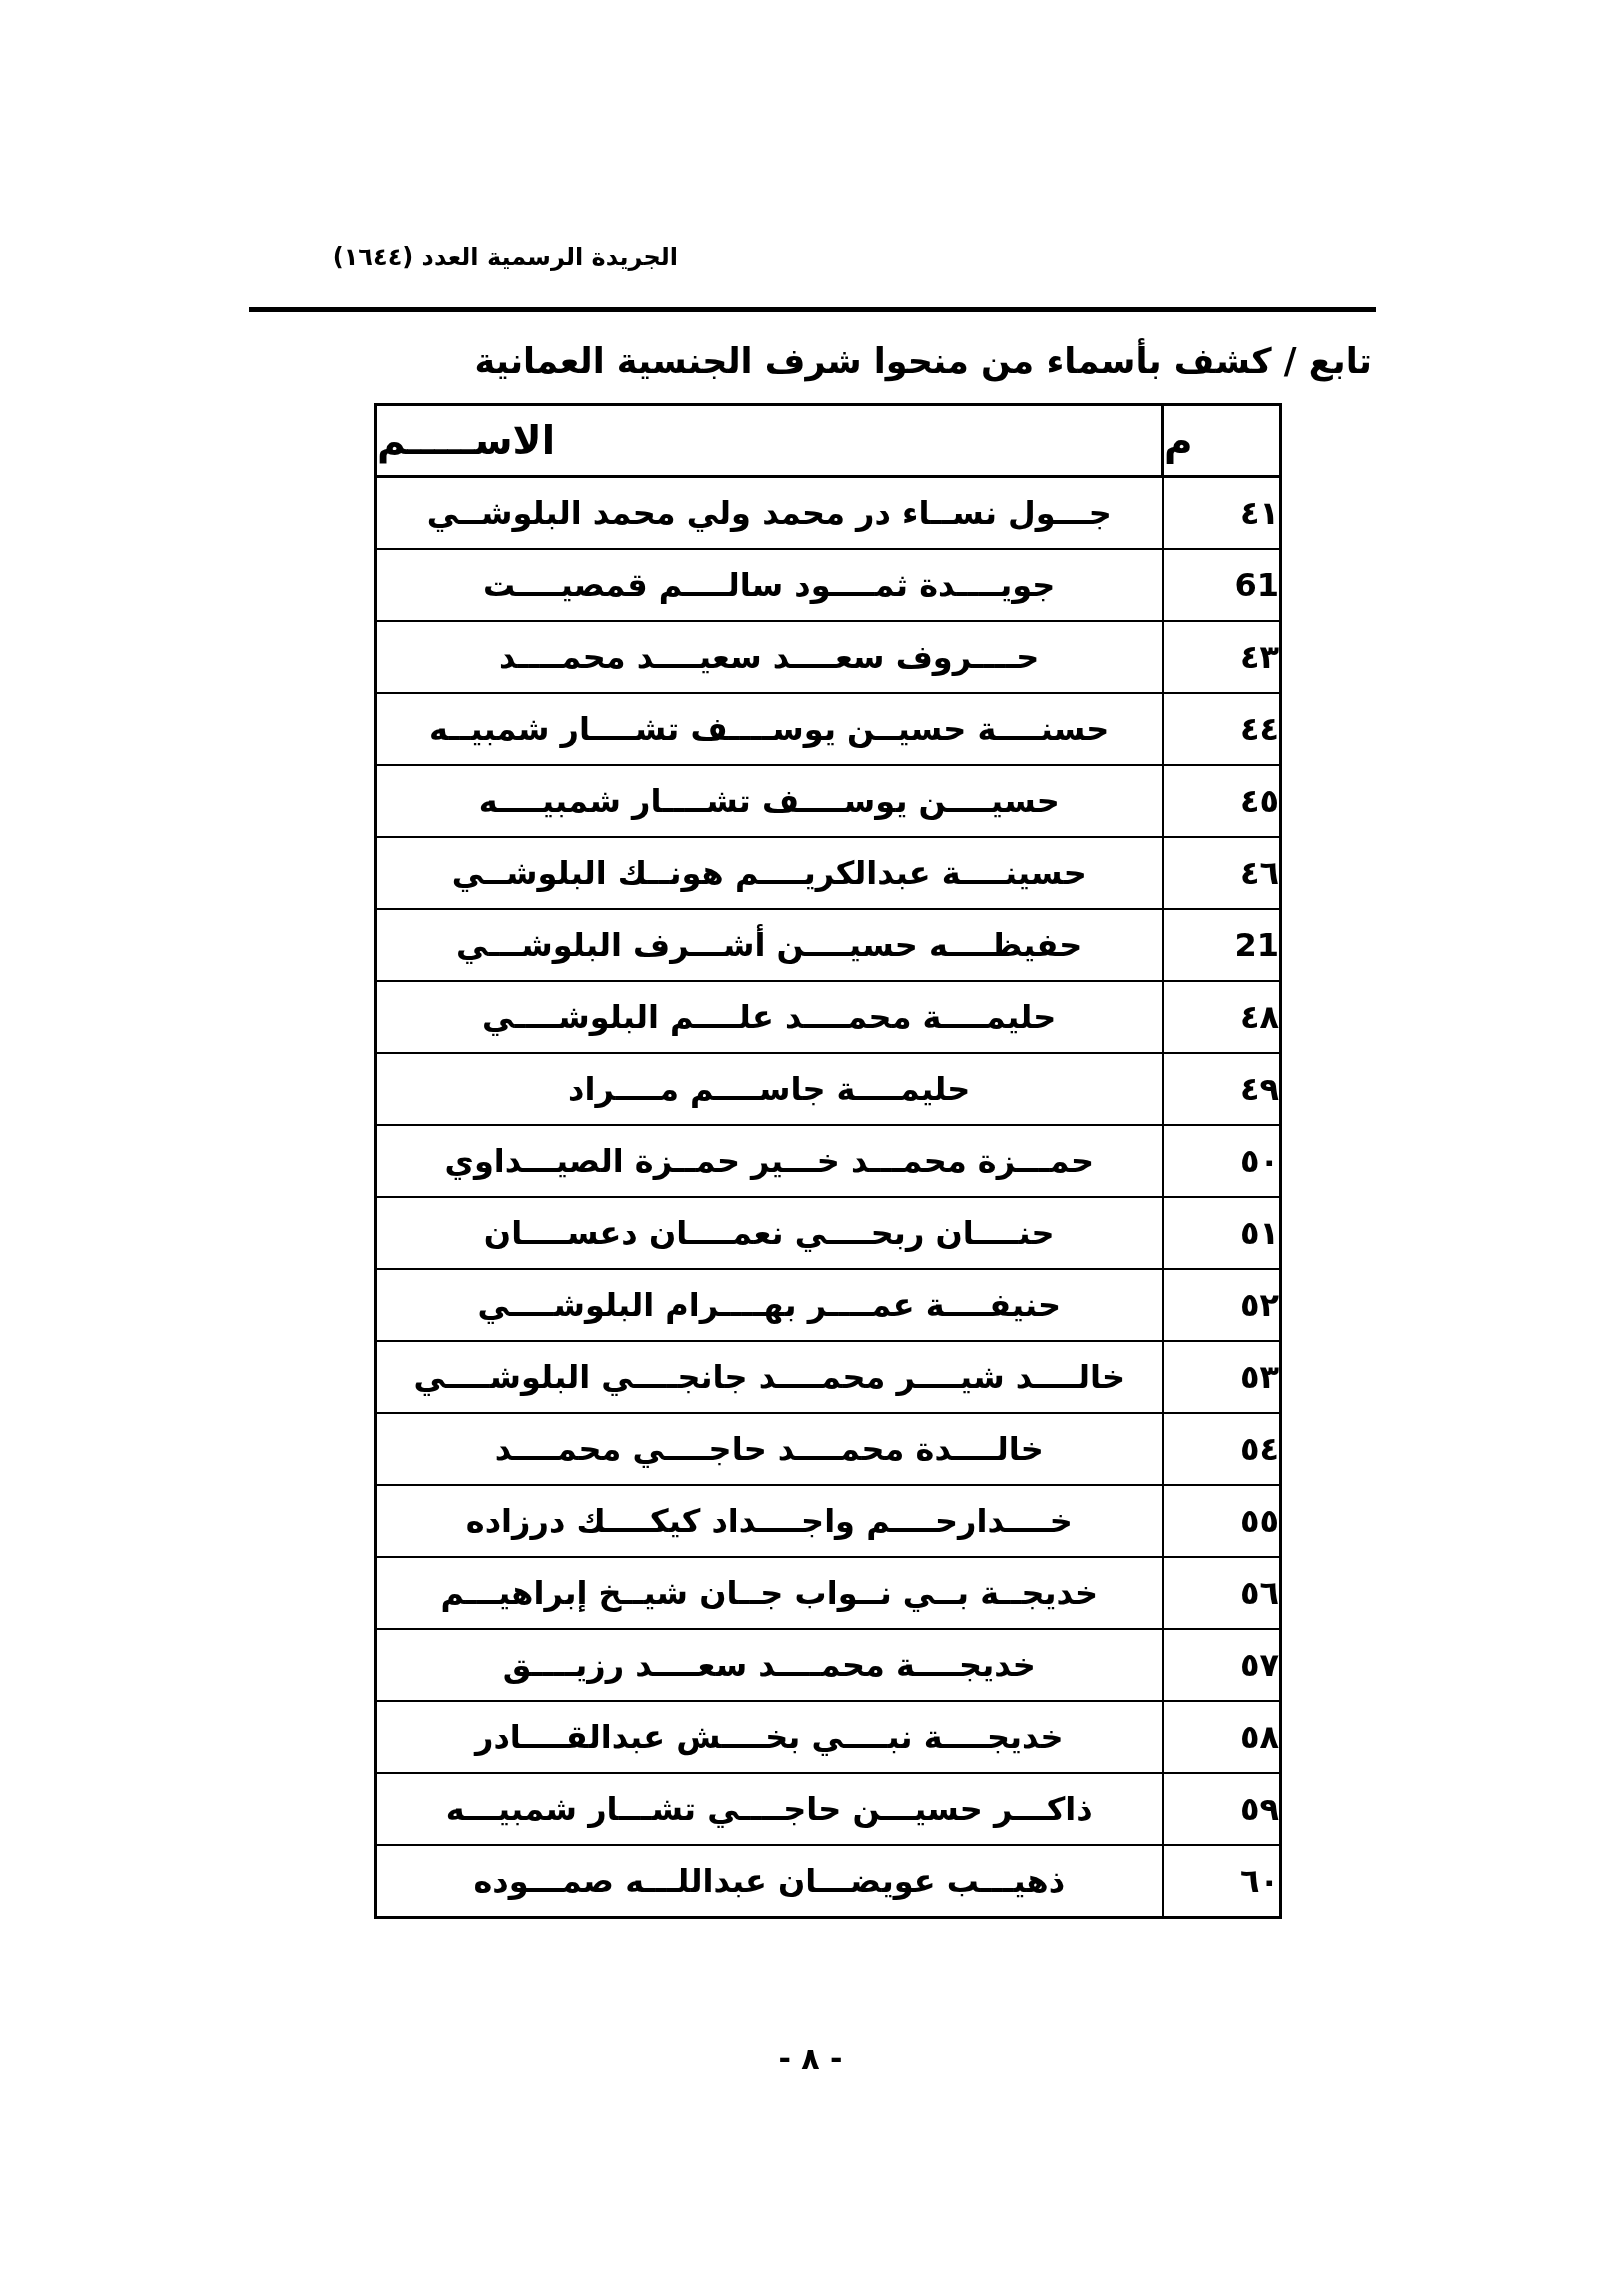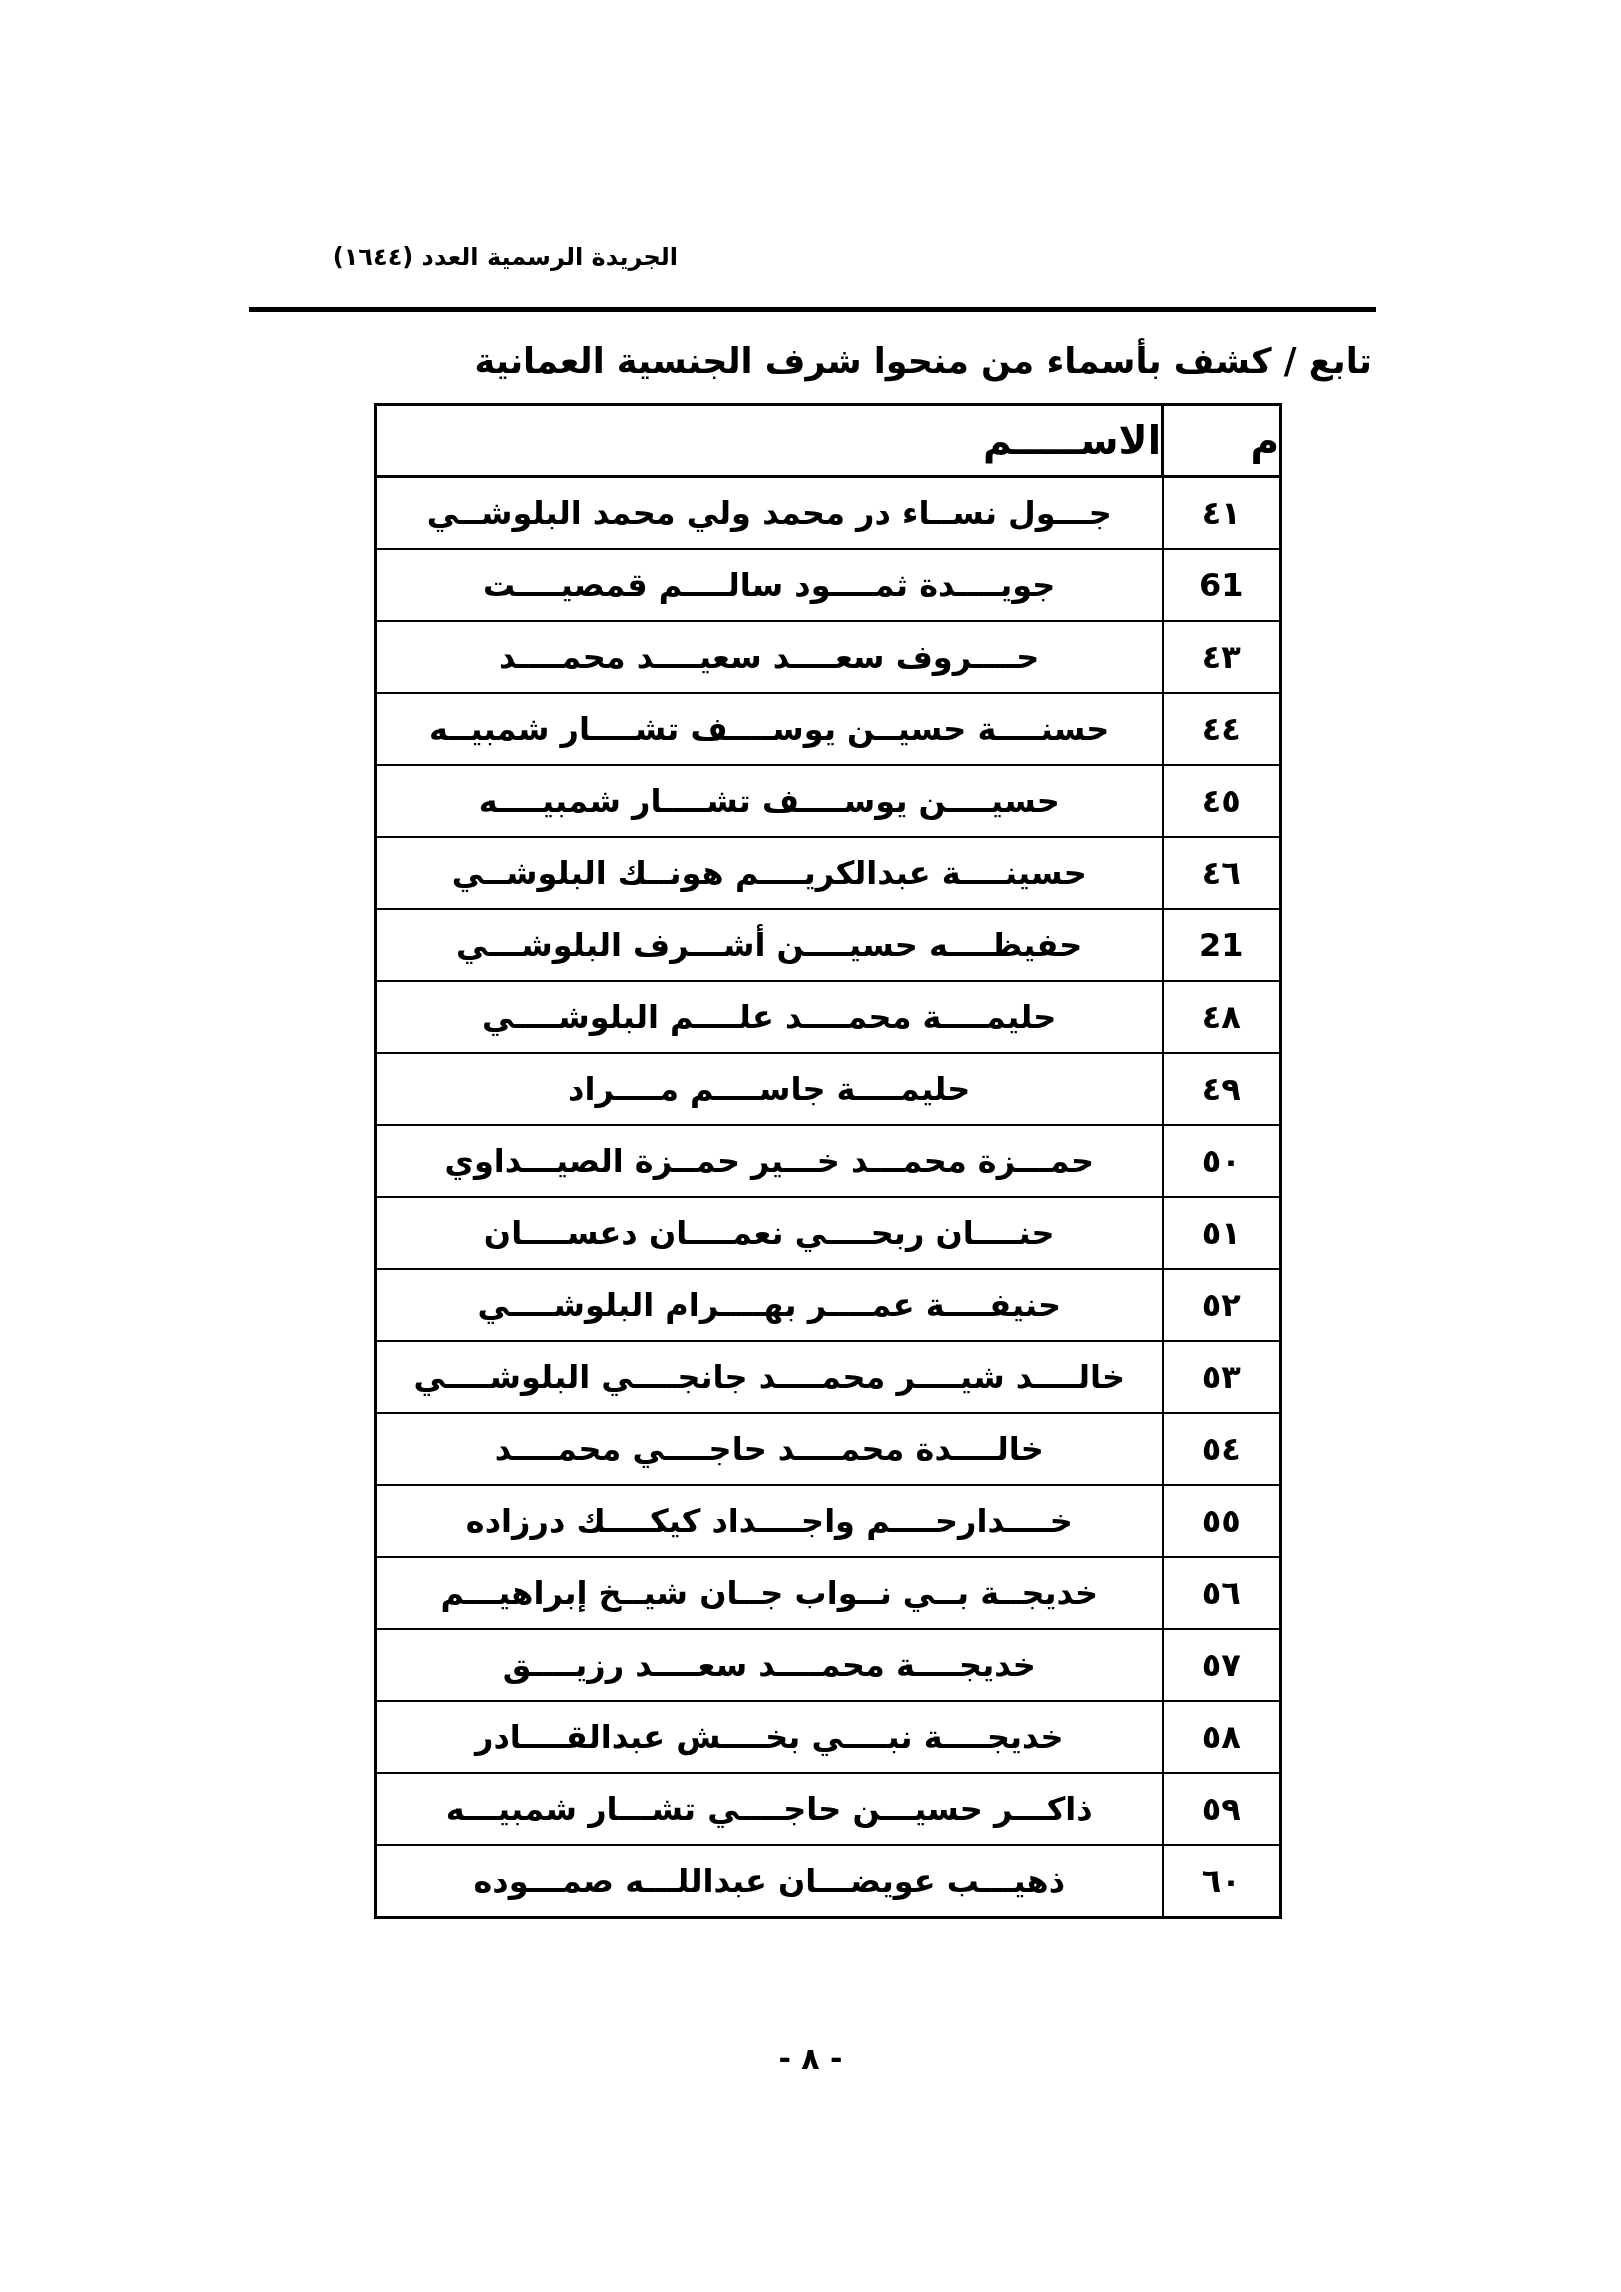--- a/index.html
+++ b/index.html
@@ -55,27 +55,27 @@
     border: 2px solid #000000;
     vertical-align: middle;
     padding: 0;
     overflow: hidden;
   }
   .names thead th {
     border-width: 3.9px;
     height: 69px;
     font-size: 39px;
     font-weight: bold;
-    text-align: right;
+    text-align: left;
   }
   .names tbody td { height: 70px; }
   .num-cell {
     font-size: 32px;
     font-weight: bold;
-    text-align: center;
+    text-align: right;
   }
   .name-cell {
     font-size: 32px;
     font-weight: bold;
     text-align: center;
     white-space: nowrap;
   }
   .page-number {
     position: absolute;
     top: 2041px;

